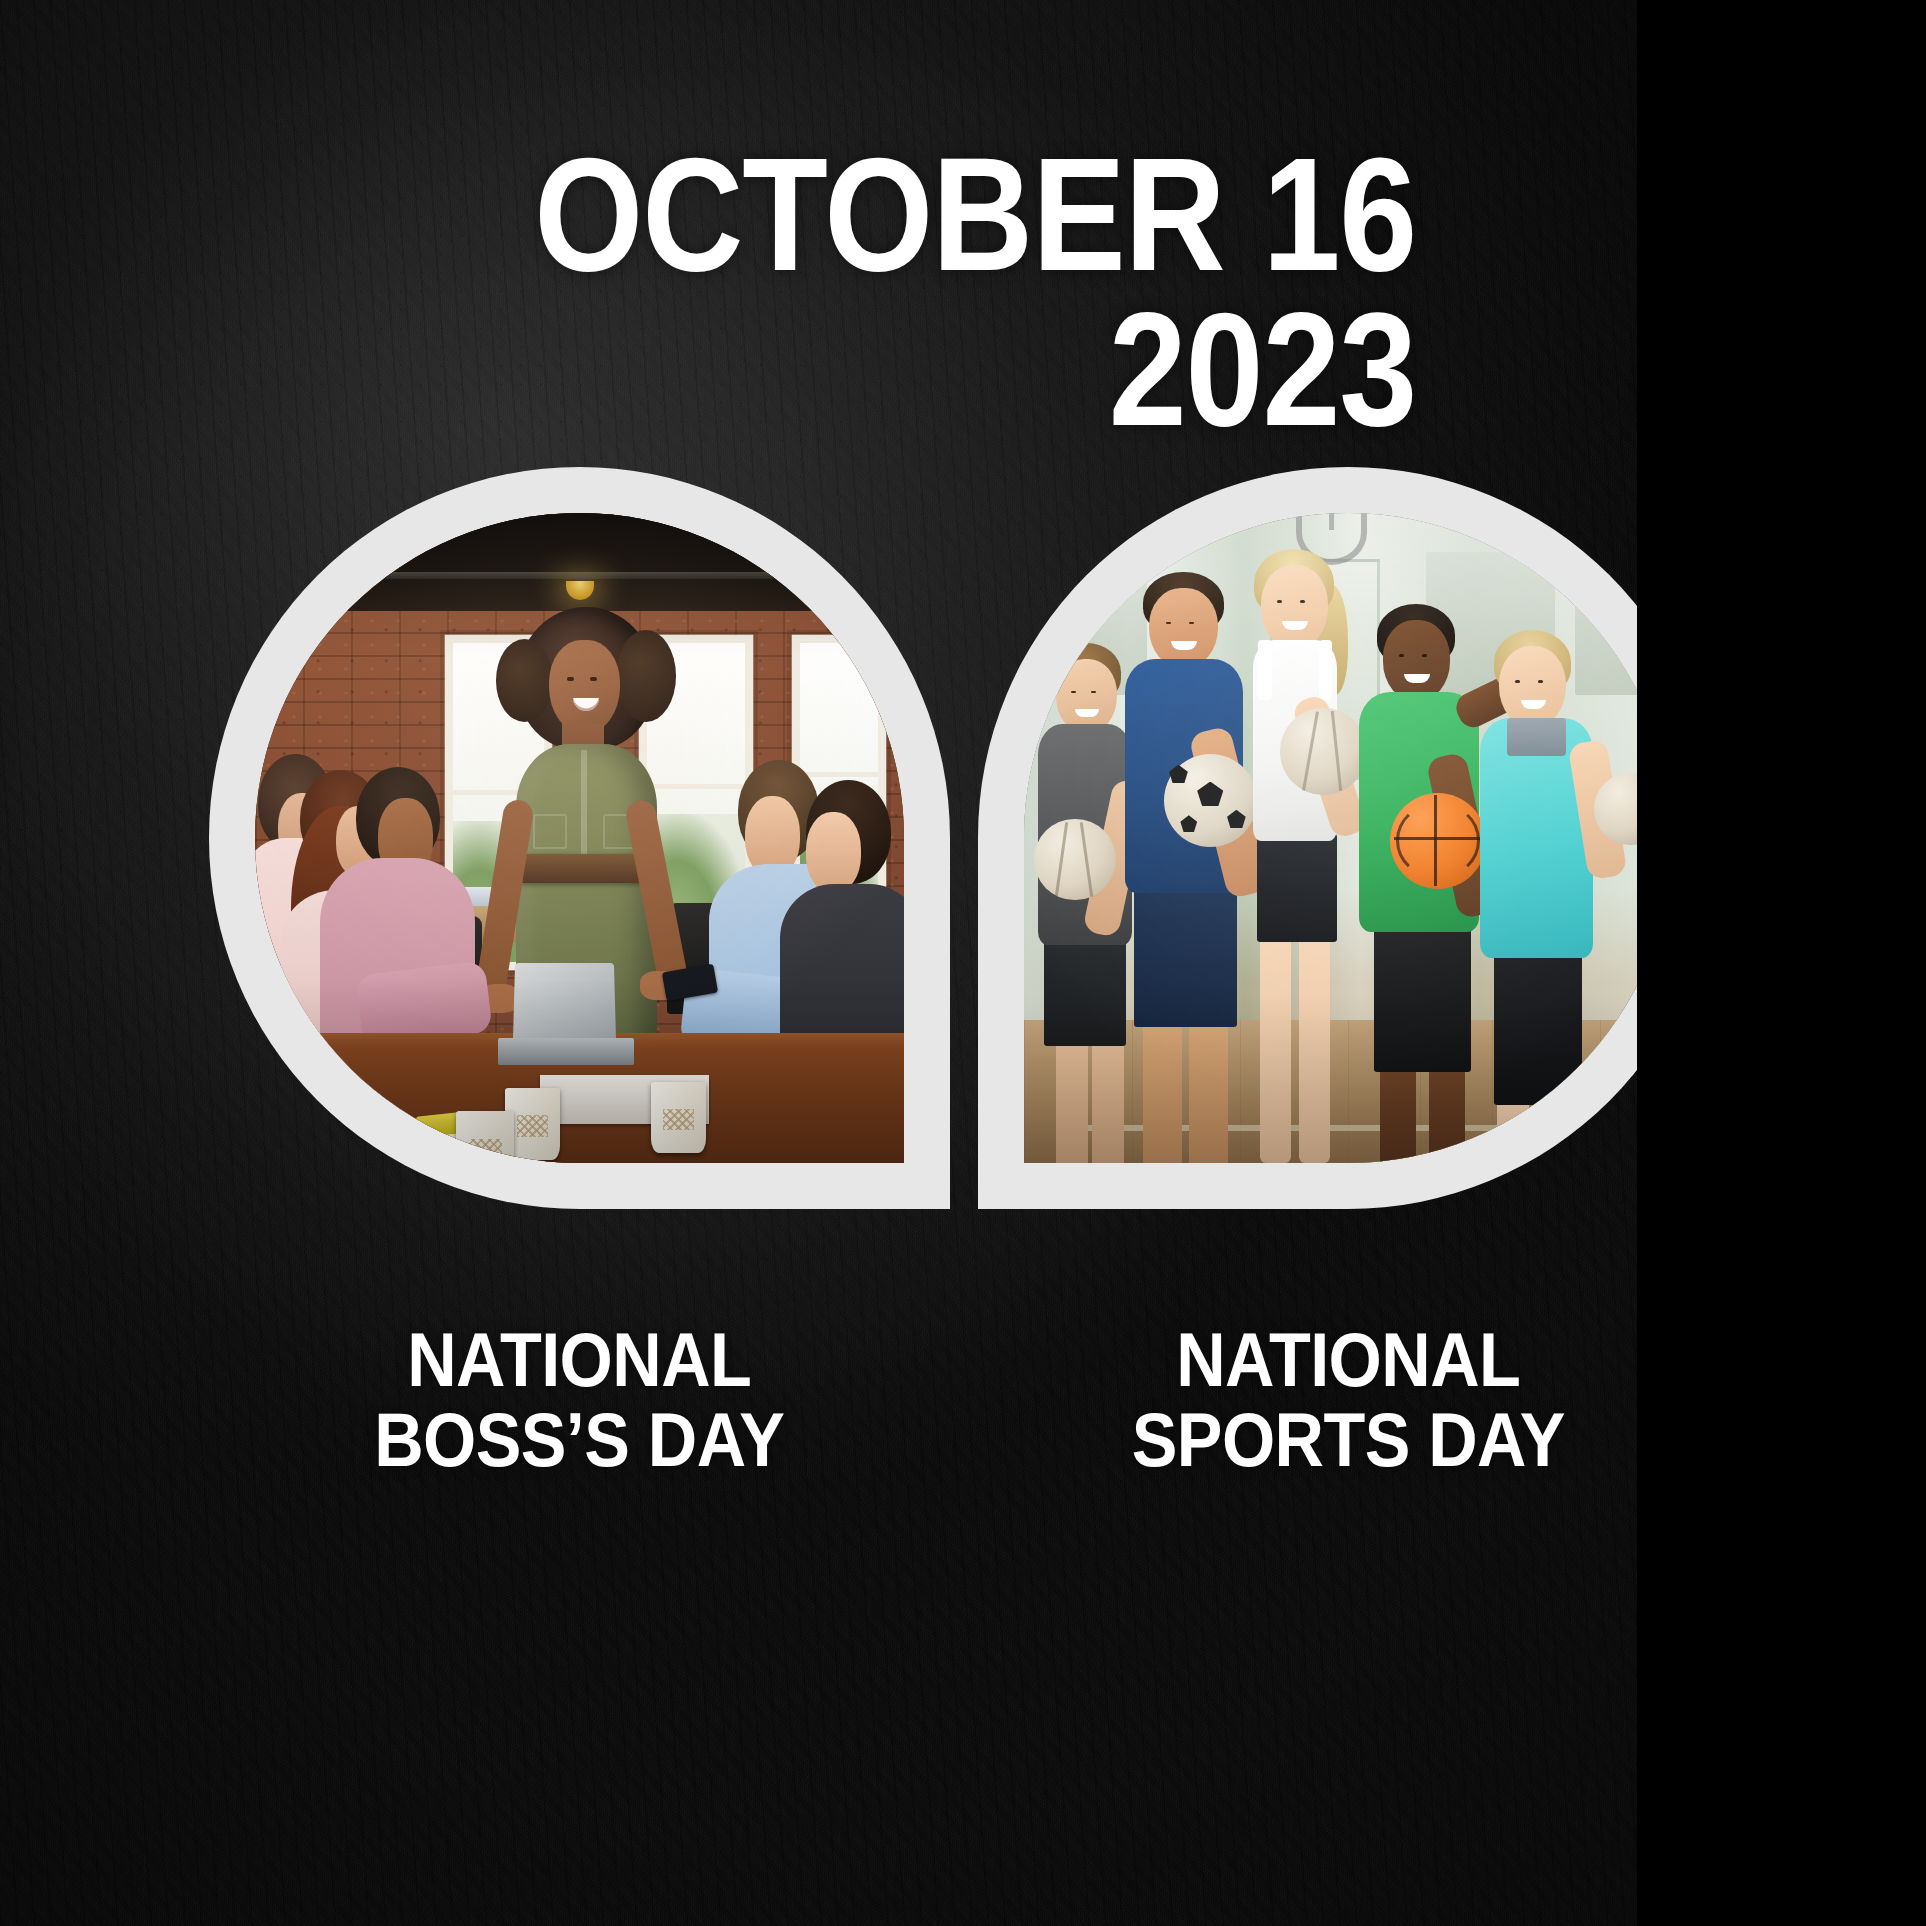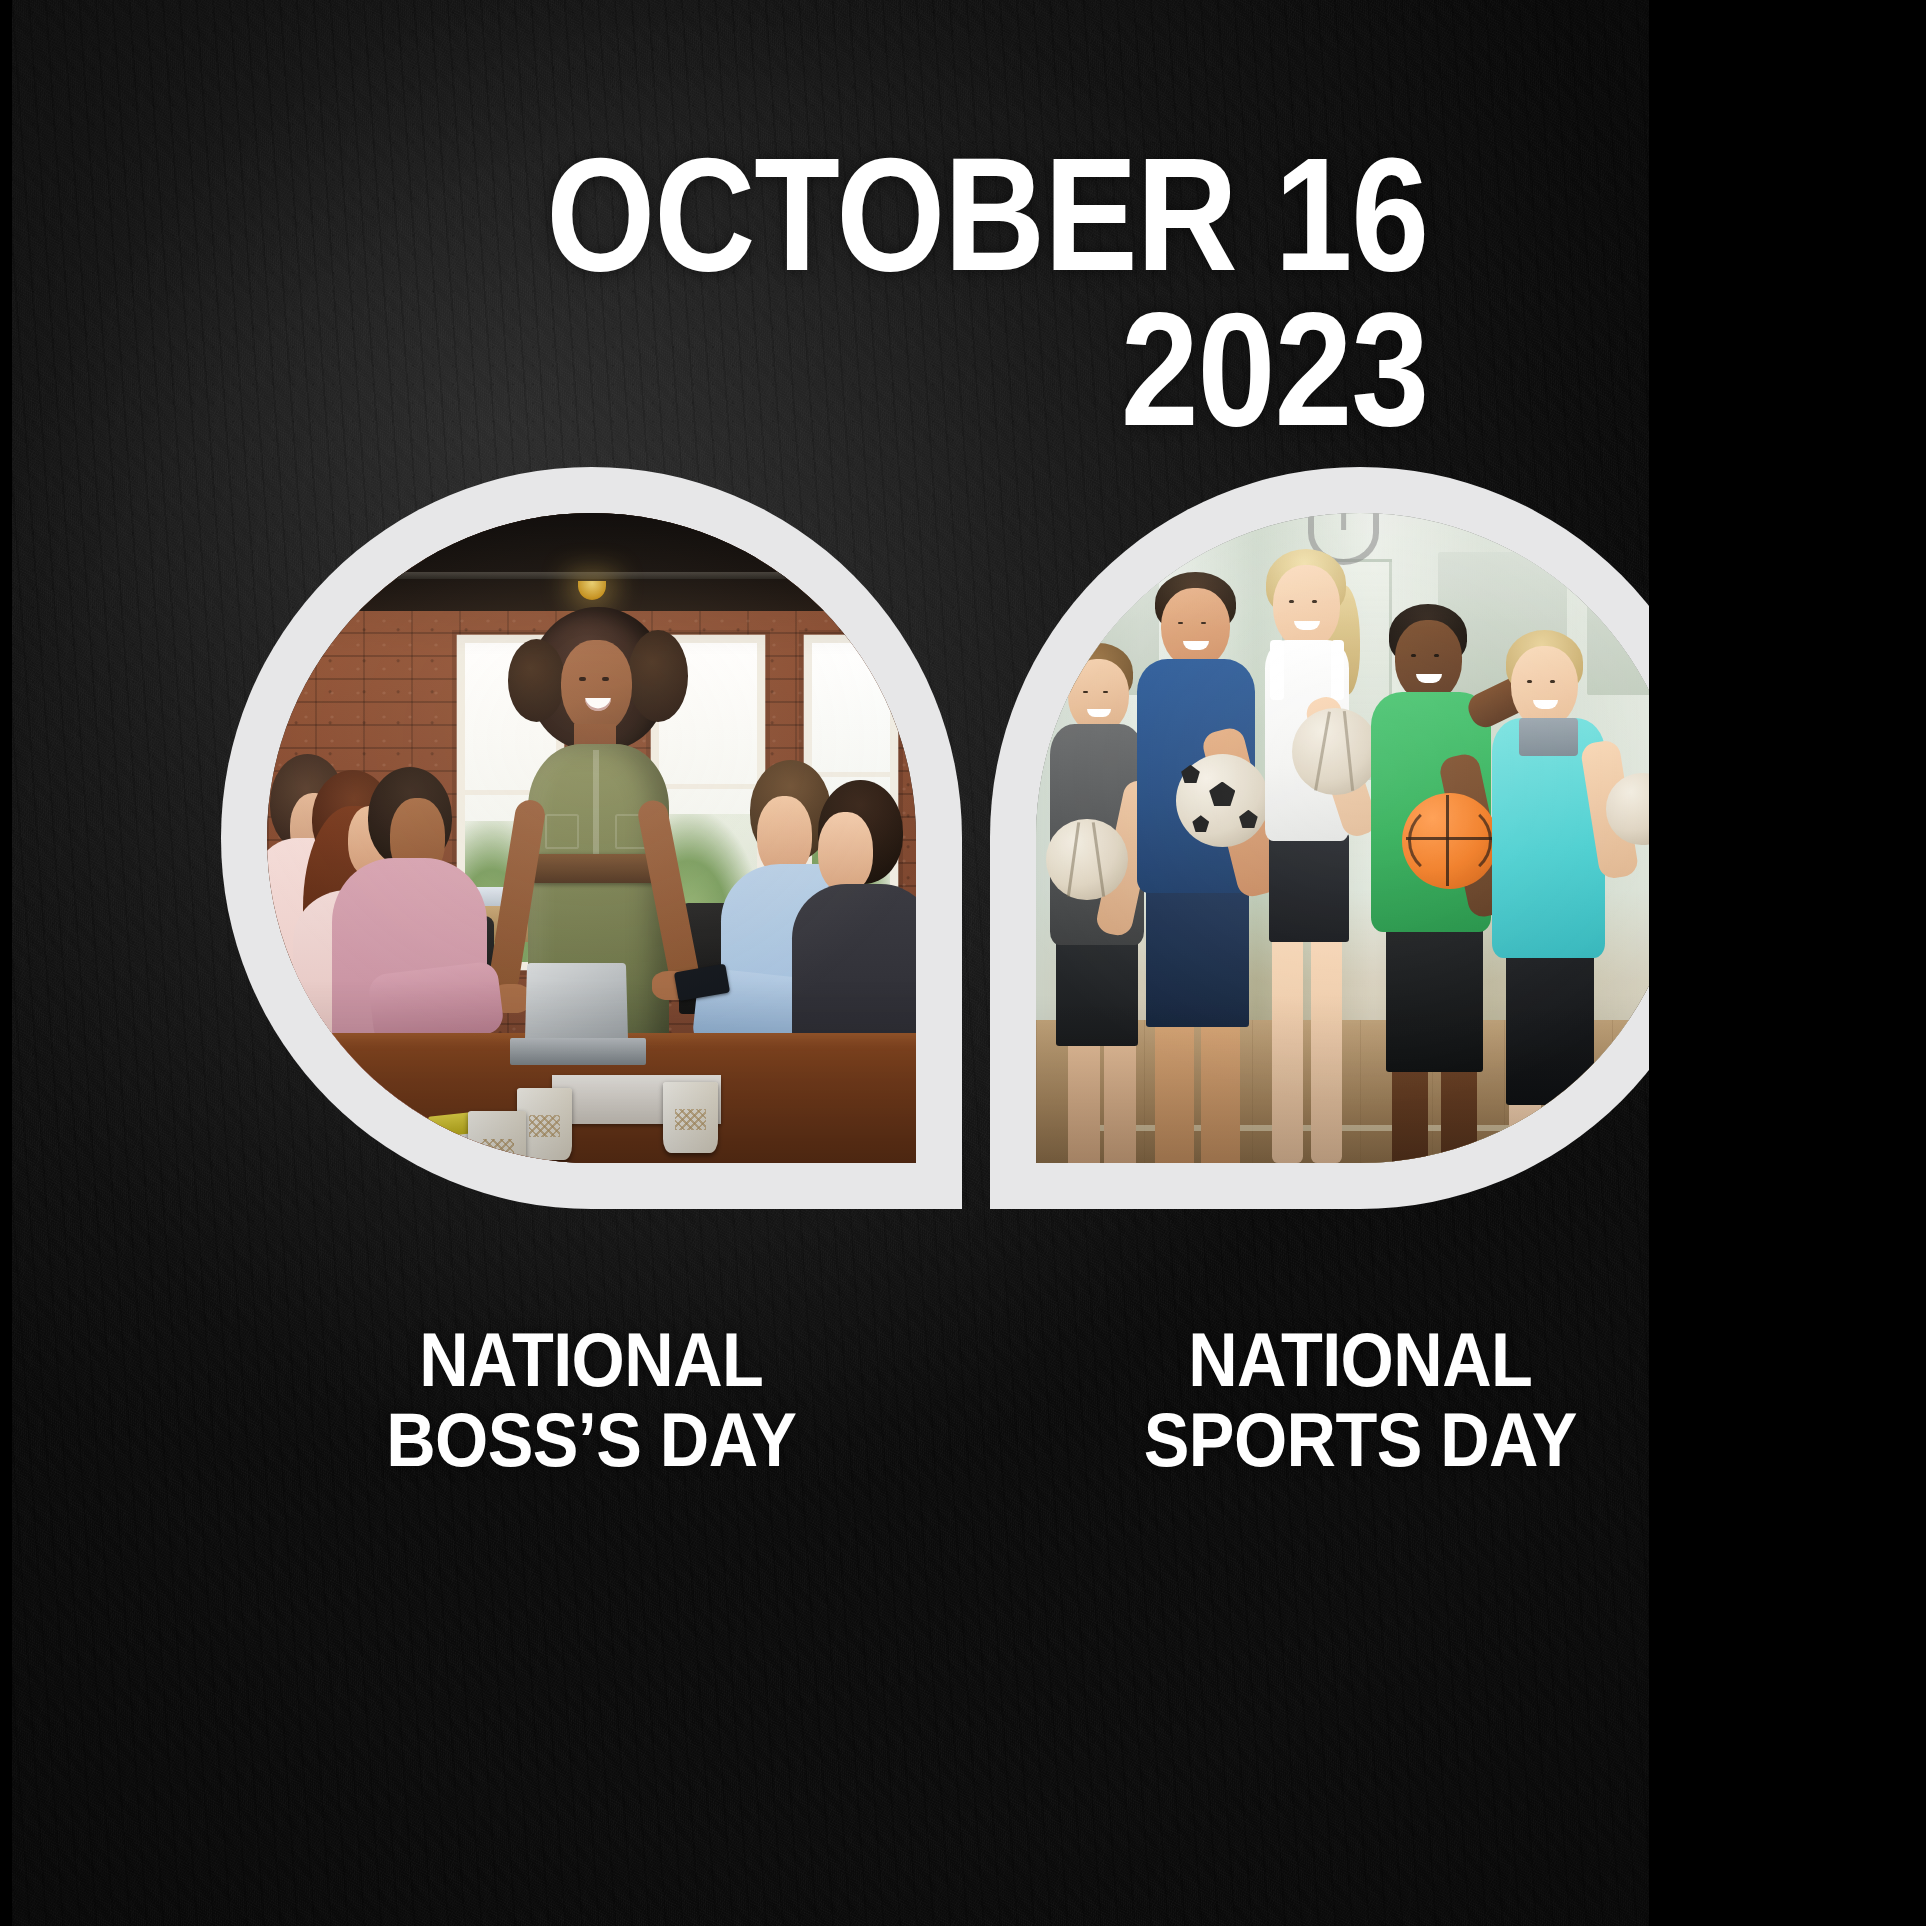--- a/index.html
+++ b/index.html
@@ -4,21 +4,20 @@
 <style>
   html,body{margin:0;padding:0;background:#000;}
   *{box-sizing:border-box;}
 
   #poster{
     position:relative;
     width:1637px;height:1926px;
     overflow:hidden;
     font-family:"Liberation Sans","DejaVu Sans",sans-serif;
     background:#141414;
-    margin-left:12px;
   }
 
   
   .bg{position:absolute;inset:0;}
   .bg-base{
     background:
       radial-gradient(ellipse 70% 55% at 30% 22%, #242424 0%, #151515 45%, #0b0b0b 100%),
       #101010;
   }
   .bg-noise{

